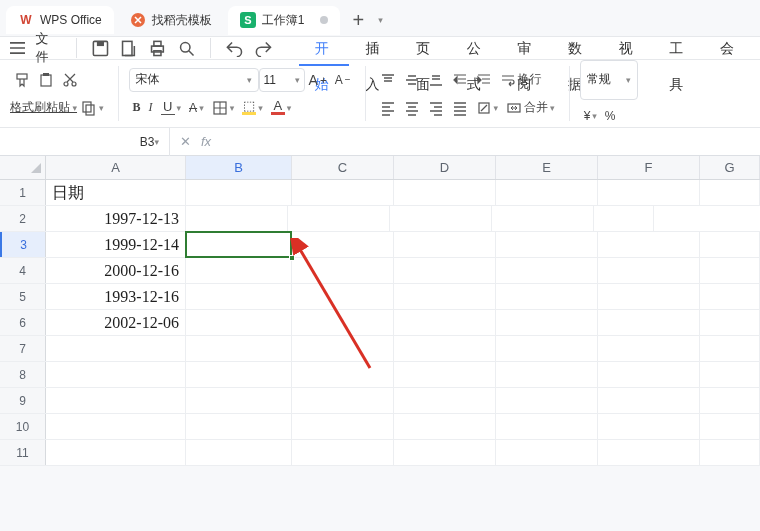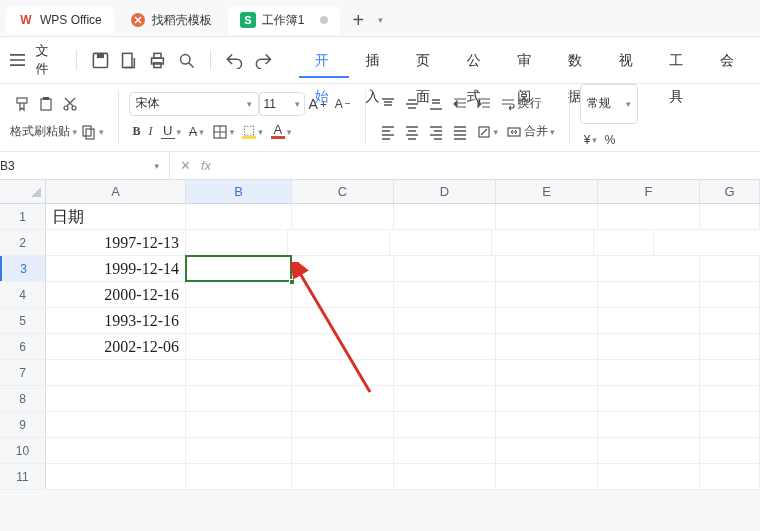--- a/index.html
+++ b/index.html
@@ -9,48 +9,48 @@
   .tabbar { height: 36px; display: flex; align-items: center; padding: 4px 6px 0 6px; gap: 4px; }
   .tab { display: flex; align-items: center; gap: 6px; padding: 6px 12px; border-radius: 8px 8px 0 0; cursor: pointer; font-size: 12px; }
   .tab.app { background: #fff; }
   .tab.plain { background: transparent; }
   .tab.active { background: #fff; }
   .tab .ico { width: 16px; height: 16px; display: inline-flex; align-items: center; justify-content: center; }
   .close-dot { width: 8px; height: 8px; border-radius: 50%; background: #c9ccd1; margin-left: 10px; }
   .plus { font-size: 20px; color: #555; padding: 0 8px; cursor: pointer; }
 
   
-  .quickbar { height: 48px; background: #fff; display: flex; align-items: center; padding: 0 10px; gap: 10px; border-bottom: 1px solid #e6e8eb; border-top: 1px solid #e6e8eb;}
+  .quickbar { height: 24px; background: #fff; display: flex; align-items: center; padding: 0 10px; gap: 10px; border-bottom: 1px solid #e6e8eb; border-top: 1px solid #e6e8eb;}
   .ham { width: 18px; height: 14px; display: inline-block; }
   .ham svg { width: 100%; height: 100%; }
   .file-label { font-size: 13px; margin-right: 4px; }
   .qicon { width: 22px; height: 22px; display: inline-flex; align-items: center; justify-content: center; color: #555; border-radius: 4px; }
   .vsep { width: 1px; height: 20px; background: #e0e2e6; margin: 0 4px; }
 
   .menutabs { display: flex; margin-left: 16px; gap: 0; }
   .menutab { padding: 0 16px; height: 36px; line-height: 36px; font-size: 14px; color: #333; cursor: pointer; }
   .menutab.active { color: #417ff9; border-bottom: 2px solid #417ff9; }
 
   
   .ribbon { height: 68px; background: #fff; display: flex; align-items: stretch; border-bottom: 1px solid #e6e8eb; }
   .rgroup { display: flex; flex-direction: column; justify-content: center; padding: 4px 10px; gap: 4px; }
   .rrow { display: flex; align-items: center; gap: 0; }
   .rbtn { height: 24px; display: inline-flex; align-items: center; justify-content: center; padding: 0 4px; color: #444; border-radius: 4px; font-size: 12px; gap: 2px; }
   .rbtn svg { width: 16px; height: 16px; }
-  .lbl { font-size: 12px; color: #444; }
+  .lbl { font-size: 12px; color: #444; text-decoration: underline; }
   .vsep2 { width: 1px; background: #e7e9ed; margin: 6px 0; }
   .fontsel { width: 130px; height: 24px; border: 1px solid #dcdfe4; border-radius: 4px; padding: 0 6px; font-size: 12px; display: flex; align-items: center; justify-content: space-between; background: #fff; }
   .sizesel { width: 46px; height: 24px; border: 1px solid #dcdfe4; border-radius: 4px; padding: 0 4px; font-size: 12px; display: flex; align-items: center; justify-content: space-between; background: #fff; }
   .caret { font-size: 9px; color: #888; }
   .num-sel { width: 58px; height: 40px; border: 1px solid #dcdfe4; border-radius: 4px; font-size: 12px; display: flex; align-items: center; justify-content: space-between; padding: 0 6px; background: #fff; }
 
   
   .fxbar { height: 28px; background: #fff; display: flex; align-items: center; border-bottom: 1px solid #dcdfe4; }
   .namebox { width: 170px; height: 28px; border-right: 1px solid #e3e5e9; display: flex; align-items: center; justify-content: space-between; padding: 0 10px 0 0; font-size: 12px; color: #333; }
-  .namebox .val { flex: 1; text-align: left; }
+  .namebox .val { flex: 1; text-align: right; }
   .fxicons { display: flex; align-items: center; gap: 10px; padding: 0 10px; color: #9aa1ab; }
   .fxinput { flex: 1; height: 26px; border: none; outline: none; font-size: 13px; font-style: italic; color: #666; padding-left: 4px; background: transparent; }
 
   
   .gridwrap { position: relative; background: #fff; }
   .colhdr { display: flex; height: 24px; border-bottom: 1px solid #d7dade; }
   .corner { width: 46px; border-right: 1px solid #d7dade; background: #f6f7f9; display:flex; align-items:center; justify-content:flex-end; padding-right:4px;}
   .corner svg { width: 10px; height: 10px; }
   .ch { border-right: 1px solid #e1e3e8; background: #f6f7f9; text-align: center; line-height: 24px; font-size: 13px; color: #5f6670; }
   .wA { width: 140px; } .wB { width: 106px; } .wC { width: 102px; } .wD { width: 102px; } .wE { width: 102px; } .wF { width: 102px; } .wG { width: 60px; }

